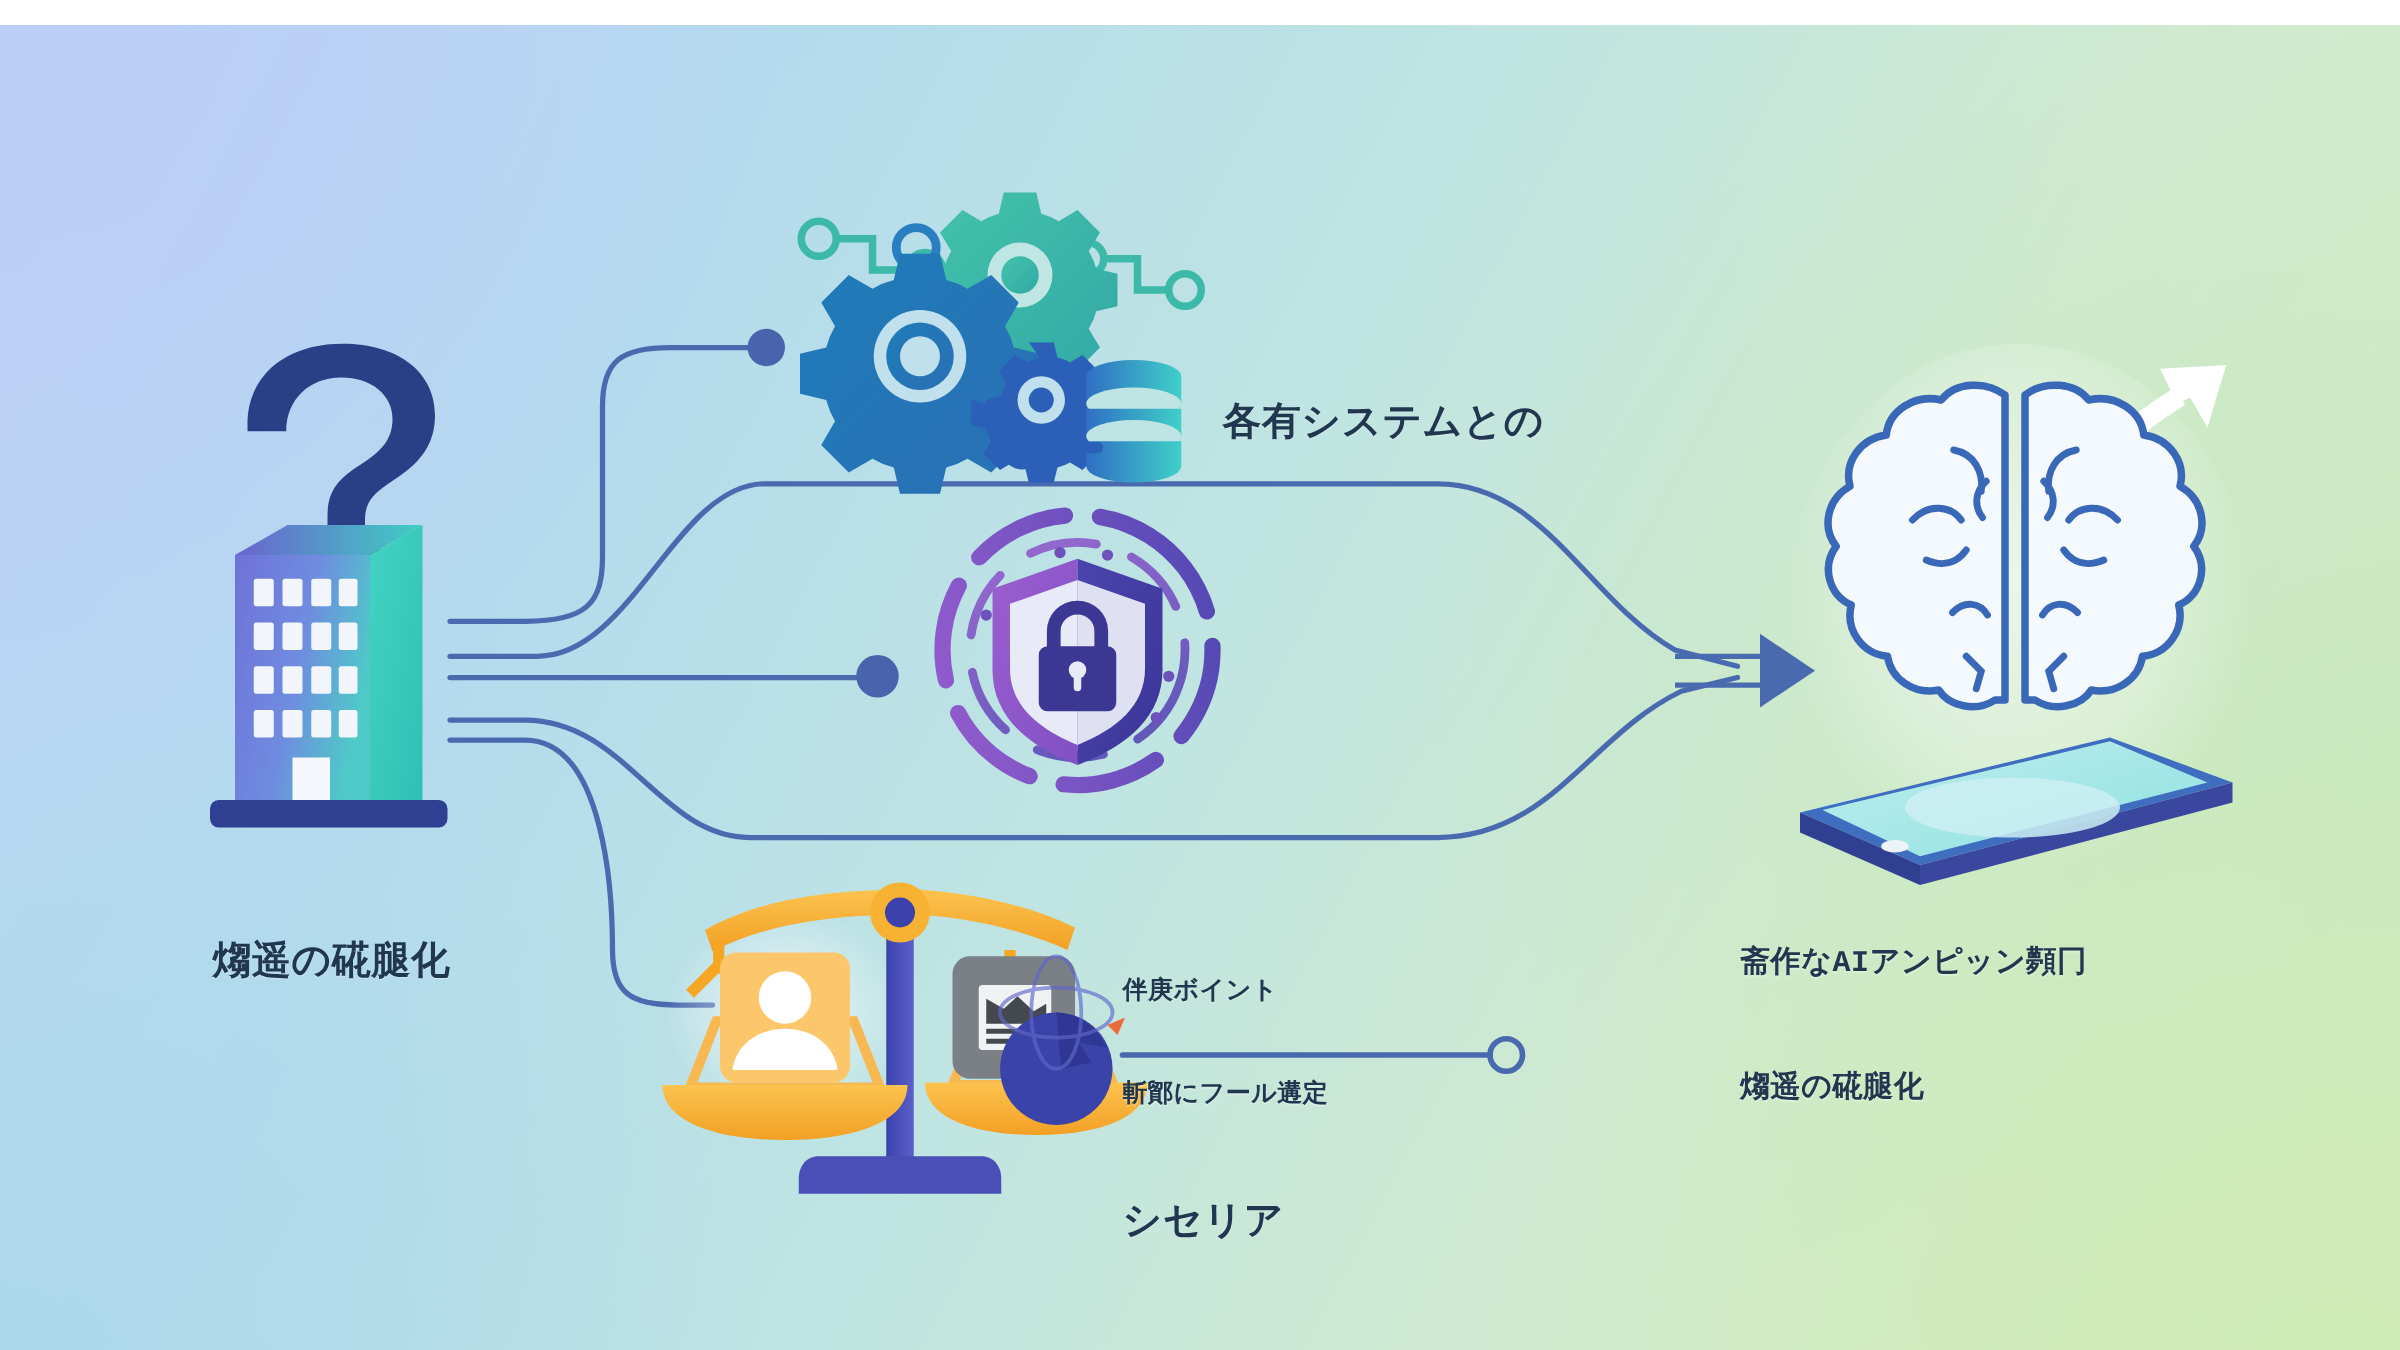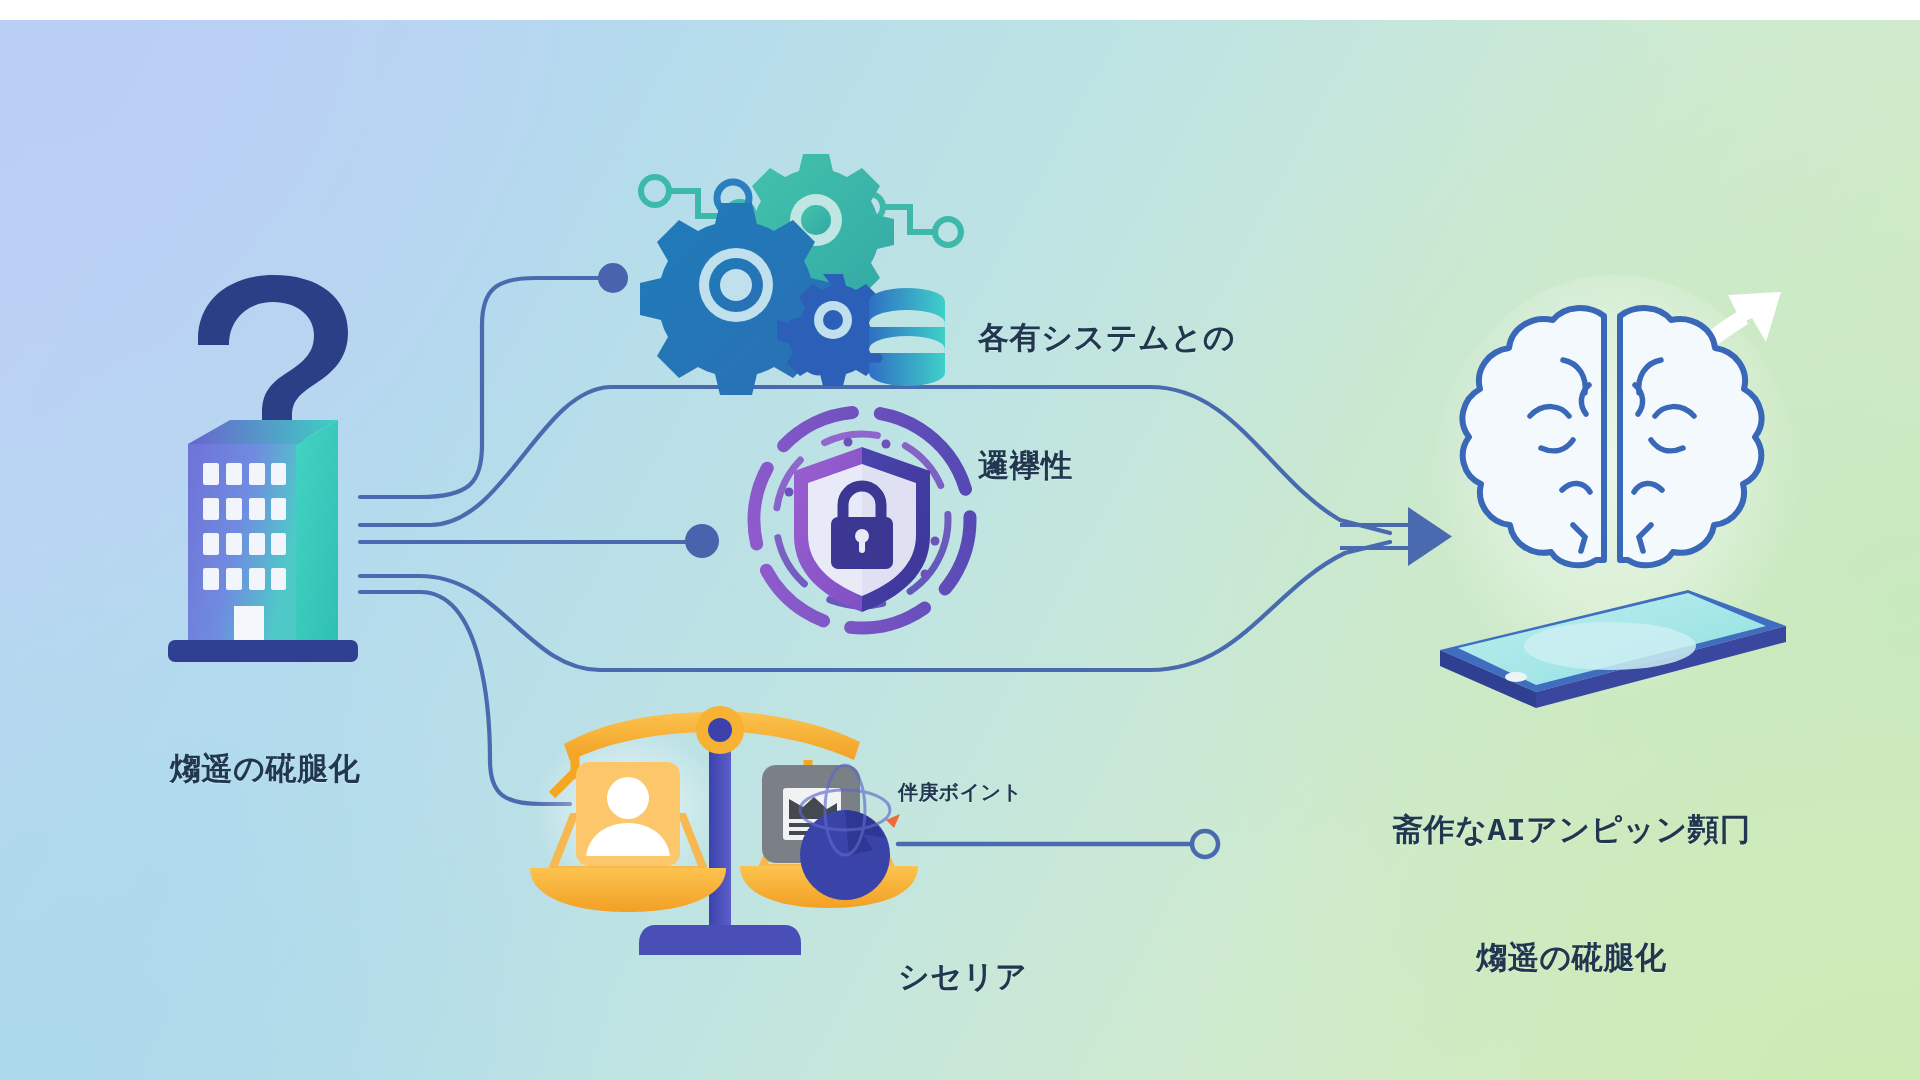--- a/index.html
+++ b/index.html
@@ -46,21 +46,21 @@
     letter-spacing: 0.02em;
     line-height: 1.38;
     white-space: pre;
     text-shadow: 0 1px 1px rgba(255,255,255,0.35);
   }
   .label.lbl-integration { left: 978px; top: 213px;  font-size: 31px; }
   .label.lbl-security    { left: 1048px; top: 492px;  font-size: 31px; }
   .label.lbl-balance     { left: 898px; top: 705px;  font-size: 20px; }
   .label.lbl-mismatch    { left: 898px; top: 852px;  font-size: 31px; }
   .label.lbl-company     { left: 170px; top: 730px;  font-size: 31px; }
-  .label.lbl-outcome     { left: 1392px; top: 705px;  font-size: 31px; text-align: center; }
+  .label.lbl-outcome     { left: 1392px; top: 669px;  font-size: 24px; }
   .lbl-company, .lbl-outcome { font-weight: 700; }
 
   .label .line { display: block; }
 </style>
 </head>
 <body>
 
 <div id="stage">
 
   <div class="halo" style="left:1430px; top:255px; width:370px; height:420px;
@@ -363,26 +363,26 @@
         <path d="M 1683 428 c -14 6 -25 2 -32 -8"></path>
         <path d="M 1662 470 c -10 -10 -22 -8 -28 2"></path>
         <path d="M 1651 505 l -12 12 l 4 14"></path>
         <path d="M 1635 365 c 9 8 10 20 3 29"></path>
       </g>
     </g>
   </svg>
 
   <div class="label lbl-integration">
     <span class="line">各有システムとの</span>
-    <span class="line">邏襷性</span>
   </div>
 
 
   <div class="label lbl-balance">
     <span class="line">伴庚ボイント</span>
+    <span class="line">斬鄮にフール遘定</span>
   </div>
 
   <div class="label lbl-mismatch">
     <span class="line">シセリア</span>
   </div>
 
   <div class="label lbl-company">煼遥の硴腿化</div>
 
   <div class="label lbl-outcome">
     <span class="line">斋作なAIアンピッン顭冂</span>

